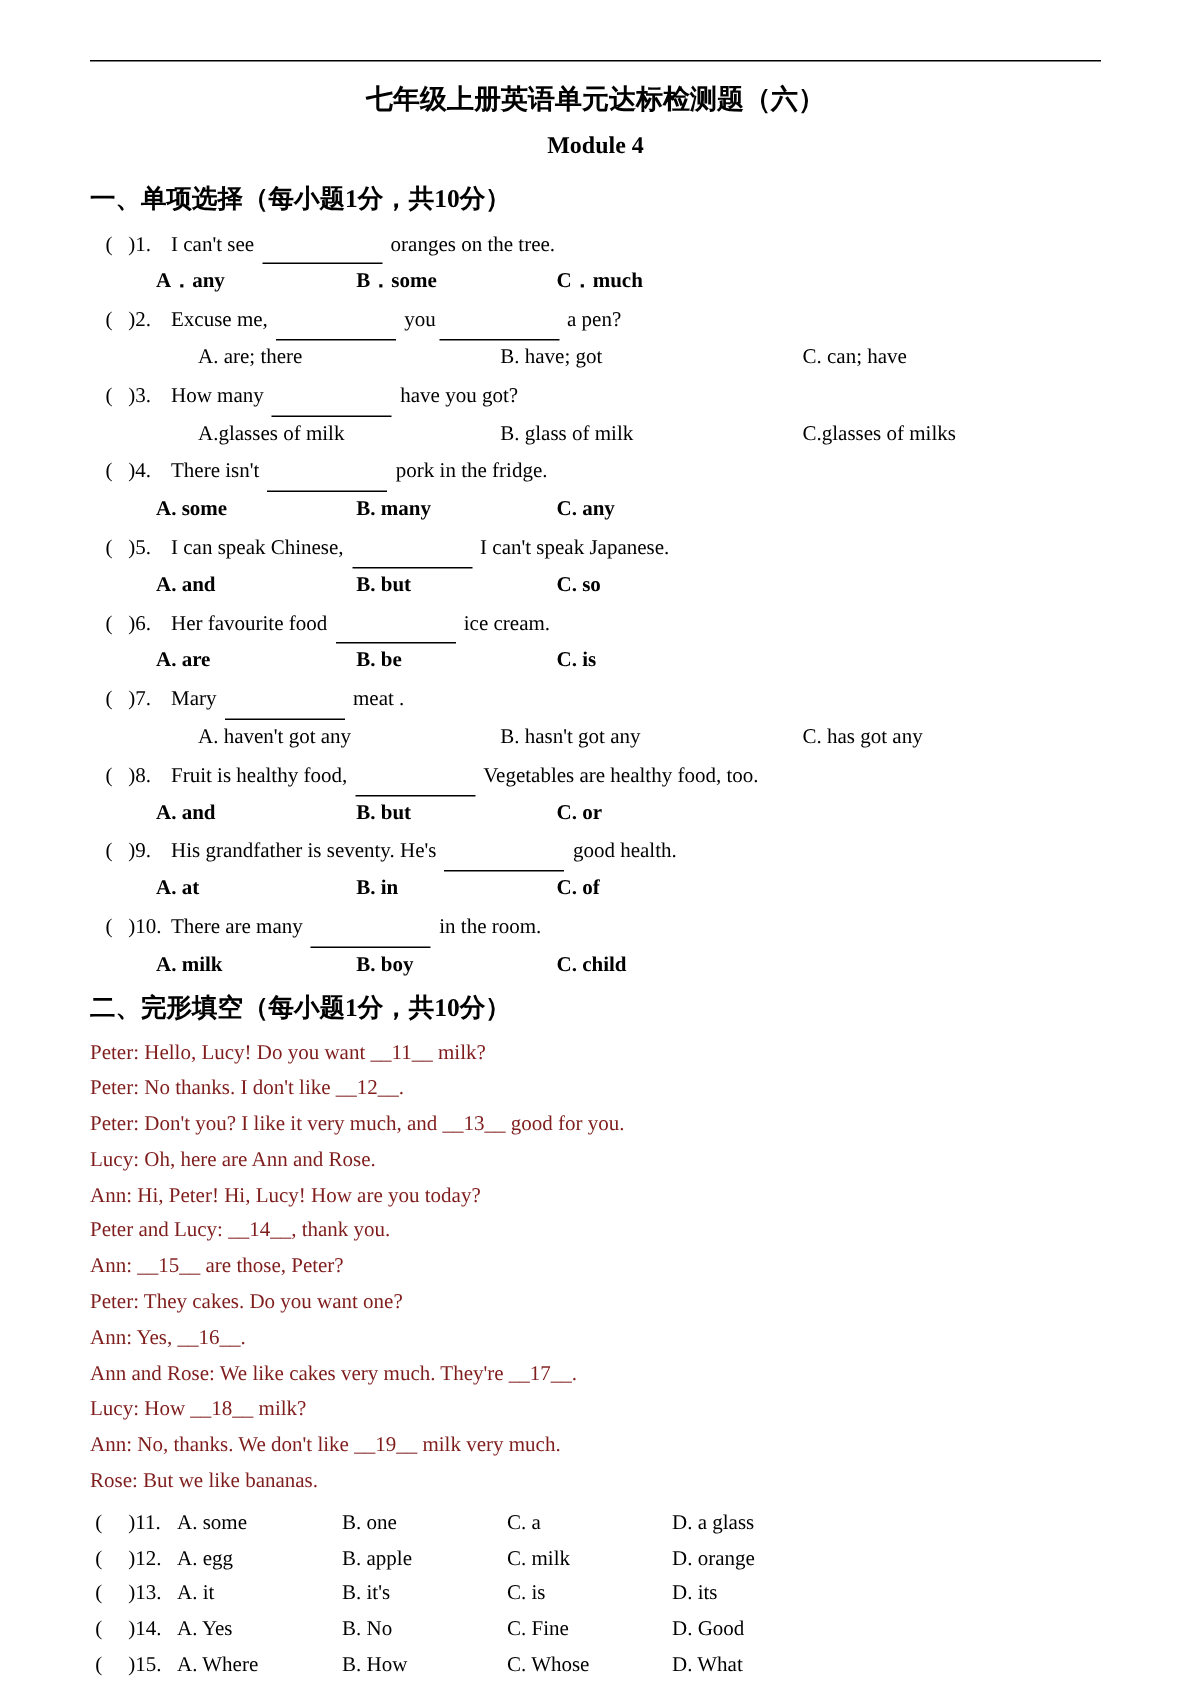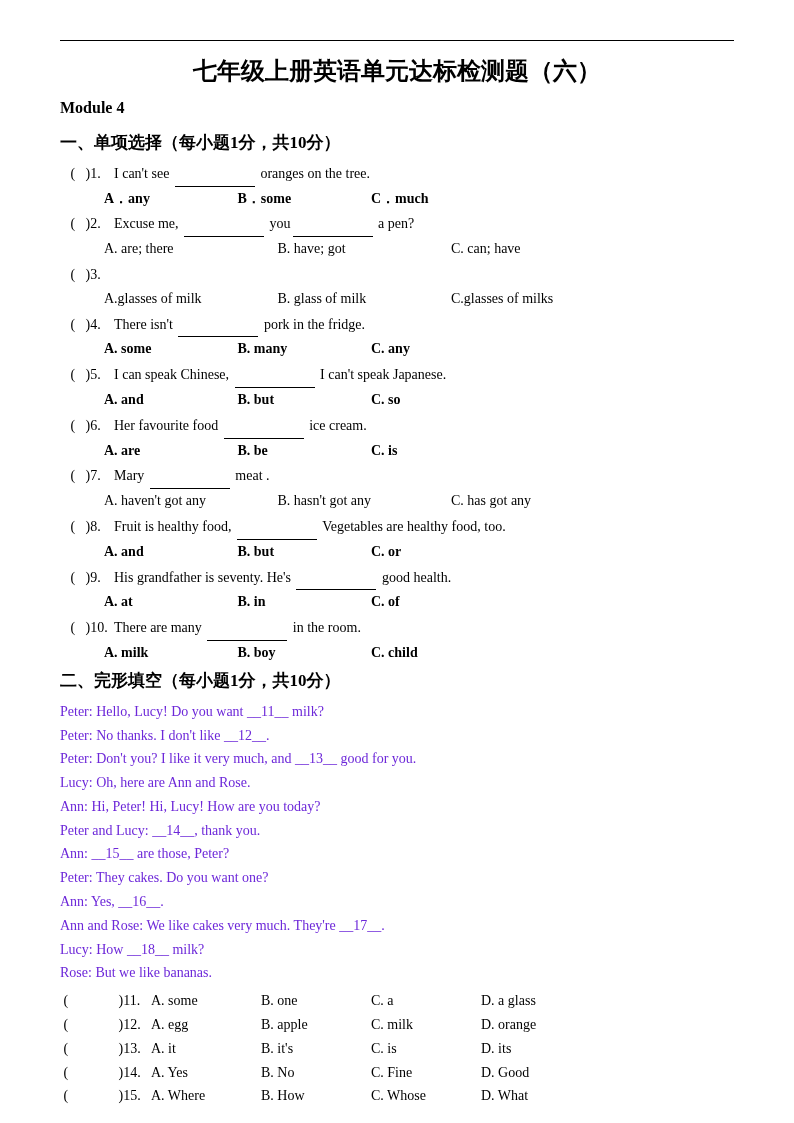--- a/index.html
+++ b/index.html
@@ -12,26 +12,26 @@
       min-height: 1123px;
       padding: 40px 60px;
       line-height: 1.7;
     }
     .top-border {
       border-top: 1.5px solid #000;
       margin-bottom: 10px;
     }
     .title {
       text-align: center;
-      font-size: 24px;
+      font-size: 18px;
       font-weight: bold;
       margin-bottom: 2px;
     }
     .subtitle {
-      text-align: left;
+      text-align: center;
       font-size: 16px;
       font-weight: bold;
       margin-bottom: 8px;
     }
     .section-header {
       font-size: 17px;
       font-weight: bold;
       margin-bottom: 4px;
     }
     .question-line {
@@ -58,32 +58,33 @@
       margin-bottom: 2px;
     }
     .option-item {
       display: inline-block;
       min-width: 130px;
       font-weight: bold;
     }
     .option-item-wide {
       display: inline-block;
       min-width: 170px;
+      margin-left: 28px;
     }
     .fill-text {
-      color: #6d28d9;
+      color: #7f1d1d;
       margin-bottom: 0px;
     }
     .fill-options-row {
       display: flex;
       align-items: baseline;
       margin-bottom: 0;
     }
     .fill-paren { display: inline-block; width: 22px; }
-    .fill-qnum { display: inline-block; min-width: 36px; margin-left: 33px; }
+    .fill-qnum { display: inline-block; min-width: 36px; }
     .fill-opt { display: inline-block; min-width: 110px; }
     p { margin-bottom: 2px; }
   </style>
 </head>
 <body>
 
 <div class="top-border"></div>
 
 <div class="title">七年级上册英语单元达标检测题（六）</div>
 <div class="subtitle">Module 4</div>
@@ -113,20 +114,21 @@
     <span class="option-item-wide">A. are; there</span>
     <span class="option-item-wide">B. have; got</span>
     <span class="option-item-wide">C. can; have</span>
   </div>
 </div>
 
 <div>
   <div class="question-line">
     <span class="paren">&nbsp;(</span>
     <span class="q-num">&nbsp;)3.</span>
+    <span>How many <span class="blank">&nbsp;&nbsp;&nbsp;&nbsp;&nbsp;&nbsp;&nbsp;&nbsp;&nbsp;&nbsp;</span> have you got?</span>
   </div>
   <div class="options-line">
     <span class="option-item-wide">A.glasses of milk</span>
     <span class="option-item-wide">B. glass of milk</span>
     <span class="option-item-wide">C.glasses of milks</span>
   </div>
 </div>
 
 <div>
   <div class="question-line">
@@ -226,20 +228,21 @@
   <p class="fill-text">Peter: No thanks. I don't like __12__.</p>
   <p class="fill-text">Peter: Don't you? I like it very much, and __13__ good for you.</p>
   <p class="fill-text">Lucy: Oh, here are Ann and Rose.</p>
   <p class="fill-text">Ann: Hi, Peter! Hi, Lucy! How are you today?</p>
   <p class="fill-text">Peter and Lucy: __14__, thank you.</p>
   <p class="fill-text">Ann: __15__ are those, Peter?</p>
   <p class="fill-text">Peter: They cakes. Do you want one?</p>
   <p class="fill-text">Ann: Yes, __16__.</p>
   <p class="fill-text">Ann and Rose: We like cakes very much. They're __17__.</p>
   <p class="fill-text">Lucy: How __18__ milk?</p>
+  <p class="fill-text">Ann: No, thanks. We don't like __19__ milk very much.</p>
   <p class="fill-text">Rose: But we like bananas.</p>
 </div>
 
 <div style="margin-top:4px;">
 
   <div class="fill-options-row">
     <span class="fill-paren">&nbsp;(</span>
     <span class="fill-qnum">&nbsp;)11.</span>
     <span class="fill-opt">A. some</span>
     <span class="fill-opt">B. one</span>

